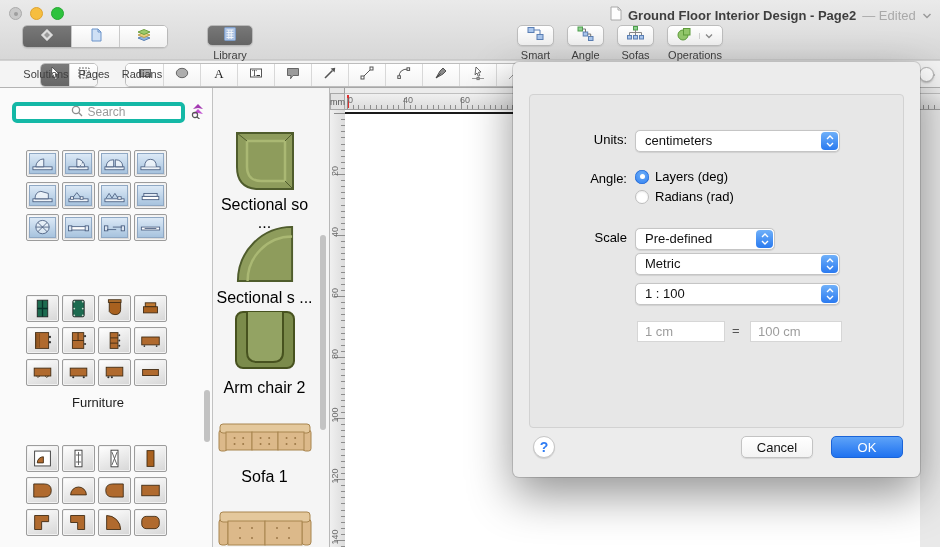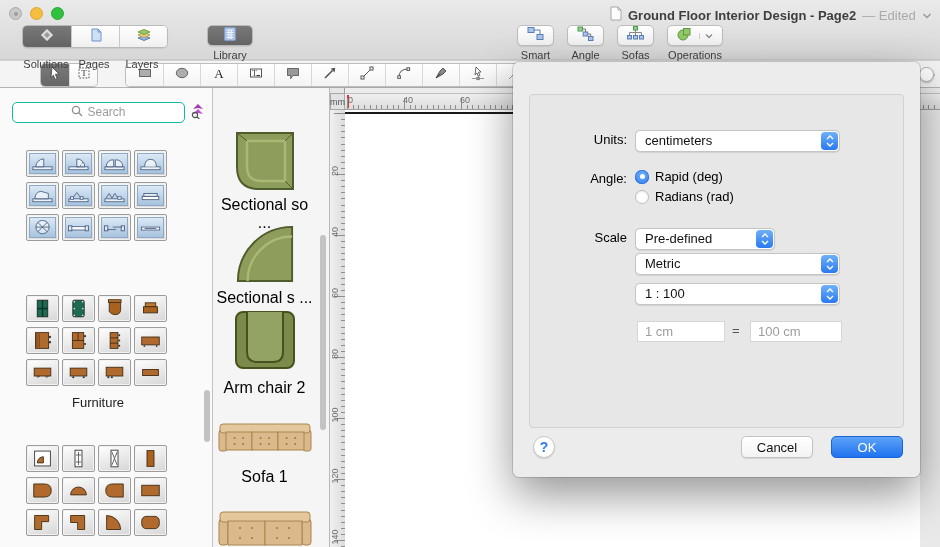--- a/index.html
+++ b/index.html
@@ -21,21 +21,21 @@
   .edited { font-size:13px; color:#a9a9a9; }
   .title-chev svg { display:block; }
 
   .viewgroup { position:absolute; left:22px; top:25px; }
   .segrow { display:flex; border:1px solid #b9b9b9; border-radius:5px; overflow:hidden;
     background:#fdfdfd; box-shadow:0 1px 1px rgba(0,0,0,.08); }
   .segbtn { width:48px; height:21px; display:flex; align-items:center; justify-content:center;
     background:linear-gradient(#ffffff,#f0f0f0); border-left:1px solid #c9c9c9; cursor:default; }
   .segbtn:first-child { border-left:none; }
   .segbtn.sel { background:linear-gradient(#787878,#646464); }
-  .seglbls { display:flex; margin-top:10px; }
+  .seglbls { display:flex; margin-top:20px; }
   .seglbl { width:48px; text-align:center; font-size:11px; color:#404040; }
   .lonebtn { border:1px solid #b9b9b9; border-radius:5px; width:46px; height:21px;
     display:flex; align-items:center; justify-content:center; background:linear-gradient(#ffffff,#f0f0f0);
     box-shadow:0 1px 1px rgba(0,0,0,.08); }
   .lonebtn.sel { background:linear-gradient(#787878,#646464); }
   .lonewrap { position:absolute; left:207px; top:25px; display:flex; flex-direction:column; align-items:center; }
   .lonelbl { font-size:11px; color:#404040; margin-top:3px; }
   .actiongroup { position:absolute; left:517px; top:25px; display:flex; gap:13px; }
   .actitem { display:flex; flex-direction:column; align-items:center; }
   .actbtn { height:21px; min-width:36px; padding:0 9px; border:1px solid #bdbdbd; border-radius:5px;
@@ -58,21 +58,21 @@
   .zoomtrack { position:absolute; left:888px; top:13px; width:47px; height:2px; background:#c6c6c6; }
   .zoomtrack .fill { position:absolute; left:0; top:0; height:2px; width:37px; background:#3f87f5; }
   .zoomknob { position:absolute; left:919px; top:6px; width:15px; height:15px; border-radius:50%;
     background:#fefefe; border:1px solid #b2b2b2; box-shadow:0 1px 2px rgba(0,0,0,.25); }
 
   
   .main { position:absolute; top:88px; left:0; right:0; bottom:0; }
   .sidebar { position:absolute; left:0; top:0; bottom:0; width:213px; background:#fafafa;
     border-right:1px solid #c2c2c2; overflow:hidden; }
   .searchrow { position:absolute; top:13px; left:12px; right:6px; height:22px; display:flex; align-items:center; gap:5px; }
-  .searchbox { flex:1; height:21px; border:1px solid #14b8a6; border-radius:5px; background:#fff;
+  .searchbox { flex:1; height:21px; border:4px solid #14b8a6; border-radius:5px; background:#fff;
     display:flex; align-items:center; justify-content:center; gap:4px; }
   .searchbox .ph { color:#9b9b9b; font-size:12px; }
   .section { position:absolute; left:26px; width:144px; }
   .tilegrid { display:grid; grid-template-columns:repeat(4,33px); grid-auto-rows:29px; gap:3px; }
   .tile { width:33px; height:27px; background:linear-gradient(160deg,#ffffff,#d6d6d6);
     border:1px solid #9c9c9c; border-radius:2px; box-shadow:inset 0 0 0 1px #f2f2f2; padding:2px; }
   .tile .inner { width:100%; height:100%; display:flex; align-items:center; justify-content:center; }
   .tile.blue .inner { background:linear-gradient(180deg,#dcE9f6,#a7c3de); border:1px solid #8fa8c4; }
   .sectlabel { text-align:center; font-size:13px; color:#1c1c1c; margin-top:7px; }
   .sb-scroll { position:absolute; left:204px; top:302px; width:6px; height:52px; border-radius:3px; background:#c2c2c2; }
@@ -184,21 +184,21 @@
             <span><svg width="16" height="16" viewBox="0 0 16 16">
                 <path d="M2 11 L8 8.5 L14 11 L8 13.5 Z" fill="#92b4dd" stroke="#5b82b4"></path>
                 <path d="M2 8 L8 5.5 L14 8 L8 10.5 Z" fill="#e8cf7e" stroke="#bfa24f"></path>
                 <path d="M2 5 L8 2.5 L14 5 L8 7.5 Z" fill="#9cc96b" stroke="#6fa03f"></path>
               </svg></span>
           </div>
         </div>
       <div class="seglbls" id="viewlbls">
           <div class="seglbl">Solutions</div>
           <div class="seglbl">Pages</div>
-          <div class="seglbl">Layers</div>
+          <div class="seglbl">Radians</div>
         </div>
     </div>
     <div class="lonewrap">
       <div class="lonebtn sel" id="librarybtn">
           <span><svg width="14" height="16" viewBox="0 0 14 16">
               <rect x="1.5" y="1.5" width="11" height="13" rx="1" fill="#a9c0e2" stroke="#7d9cc7"></rect>
               <path d="M3.5 4 H10.5 M3.5 6.5 H10.5 M3.5 9 H10.5 M3.5 11.5 H10.5 M5.8 4 V13 M8.2 4 V13" stroke="#f2f6fb" stroke-width="1"></path>
             </svg></span>
         </div>
       <div class="lonelbl">Library</div>
@@ -951,21 +951,21 @@
           </svg>
           <svg width="8" height="5" viewBox="0 0 8 5">
             <path d="M1 1 L4 4 L7 1" fill="none" stroke="#fff" stroke-width="1.4"></path>
           </svg>
         </span>
     </div>
 
     <div class="dlabel" style="top:109px;">Angle:</div>
     <div class="radio-row" style="left:122px; top:107px;">
       <span class="radio on"></span>
-      <span class="rlabel">Rapid (deg)</span>
+      <span class="rlabel">Layers (deg)</span>
     </div>
     <div class="radio-row" style="left:122px; top:127px;">
       <span class="radio off"></span>
       <span class="rlabel">Radians (rad)</span>
     </div>
 
     <div class="dlabel" style="top:168px;">Scale</div>
     <div class="dropdown" style="left:122px; top:166px; width:140px;">
       <span>Pre-defined</span>
       <span class="stepper">

